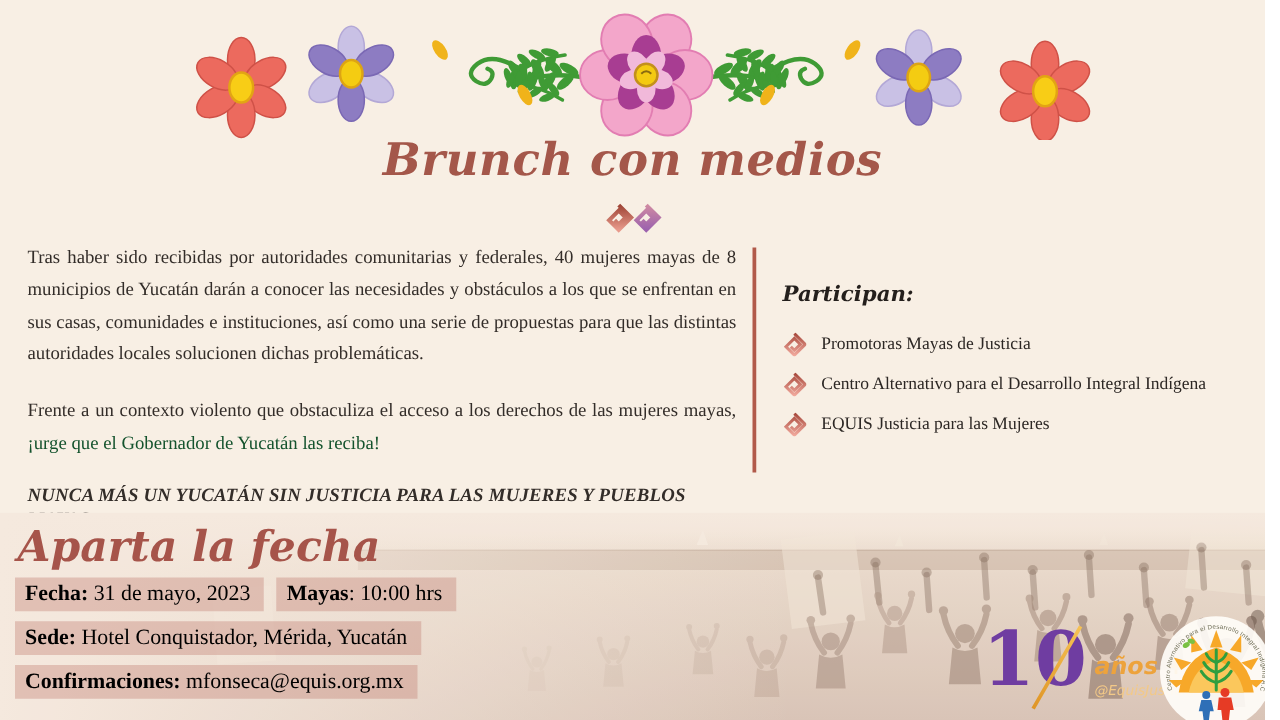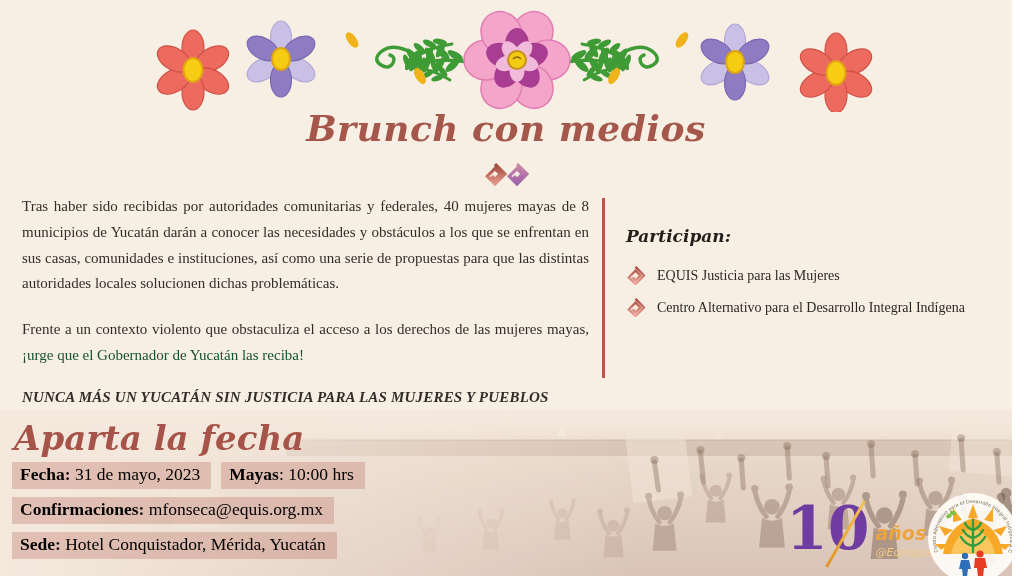--- a/index.html
+++ b/index.html
@@ -205,29 +205,37 @@
 
   <div class="right-col">
     <h2>Participan:</h2>
     <ul>
       <li>
         <svg width="19" height="19" viewBox="-14 -14 28 28">
             <g transform="rotate(45)">
               <use href="#spiral" stroke="url(#grad-bullet)" stroke-width="3.6"></use>
             </g>
           </svg>
-        <span>EQUIS Justicia para las Mujeres</span>
+        <span>Promotoras Mayas de Justicia</span>
       </li>
       <li>
         <svg width="19" height="19" viewBox="-14 -14 28 28">
             <g transform="rotate(45)">
               <use href="#spiral" stroke="url(#grad-bullet)" stroke-width="3.6"></use>
             </g>
           </svg>
         <span>Centro Alternativo para el Desarrollo Integral Indígena</span>
+      </li>
+      <li>
+        <svg width="19" height="19" viewBox="-14 -14 28 28">
+            <g transform="rotate(45)">
+              <use href="#spiral" stroke="url(#grad-bullet)" stroke-width="3.6"></use>
+            </g>
+          </svg>
+        <span>EQUIS Justicia para las Mujeres</span>
       </li>
     </ul>
   </div>
 
   <div class="strip">
     <svg class="crowd" viewBox="0 0 1024 166" preserveAspectRatio="none">
       <defs>
         <linearGradient id="stripbg" x1="0" y1="0" x2="0" y2="1">
           <stop offset="0" stop-color="#f6ede1"></stop>
             <stop offset="0.3" stop-color="#e9dccd"></stop>
@@ -292,22 +300,22 @@
       <rect width="1024" height="166" fill="#e6bfae" opacity="0.1"></rect>
     </svg>
 
     <div class="strip-content">
       <h2 class="std-heading">Aparta la fecha</h2>
       <div class="std-rows">
         <div class="pill-row">
           <div class="pill"><b>Fecha:</b><span> 31 de mayo, 2023</span></div>
           <div class="pill"><b>Mayas</b><span>: 10:00 hrs</span></div>
         </div>
+        <div class="pill"><b>Sede:</b><span> Hotel Conquistador, Mérida, Yucatán</span></div>
         <div class="pill"><b>Confirmaciones:</b><span> mfonseca@equis.org.mx</span></div>
-        <div class="pill"><b>Sede:</b><span> Hotel Conquistador, Mérida, Yucatán</span></div>
       </div>
     </div>
 
     <div class="anniv">
       <span class="ten">10</span>
       <span class="slash"></span>
       <div class="anniv-right">
         <span class="anios">años + 1</span>
         <span class="handle">@EquisJusticia</span>
       </div>

